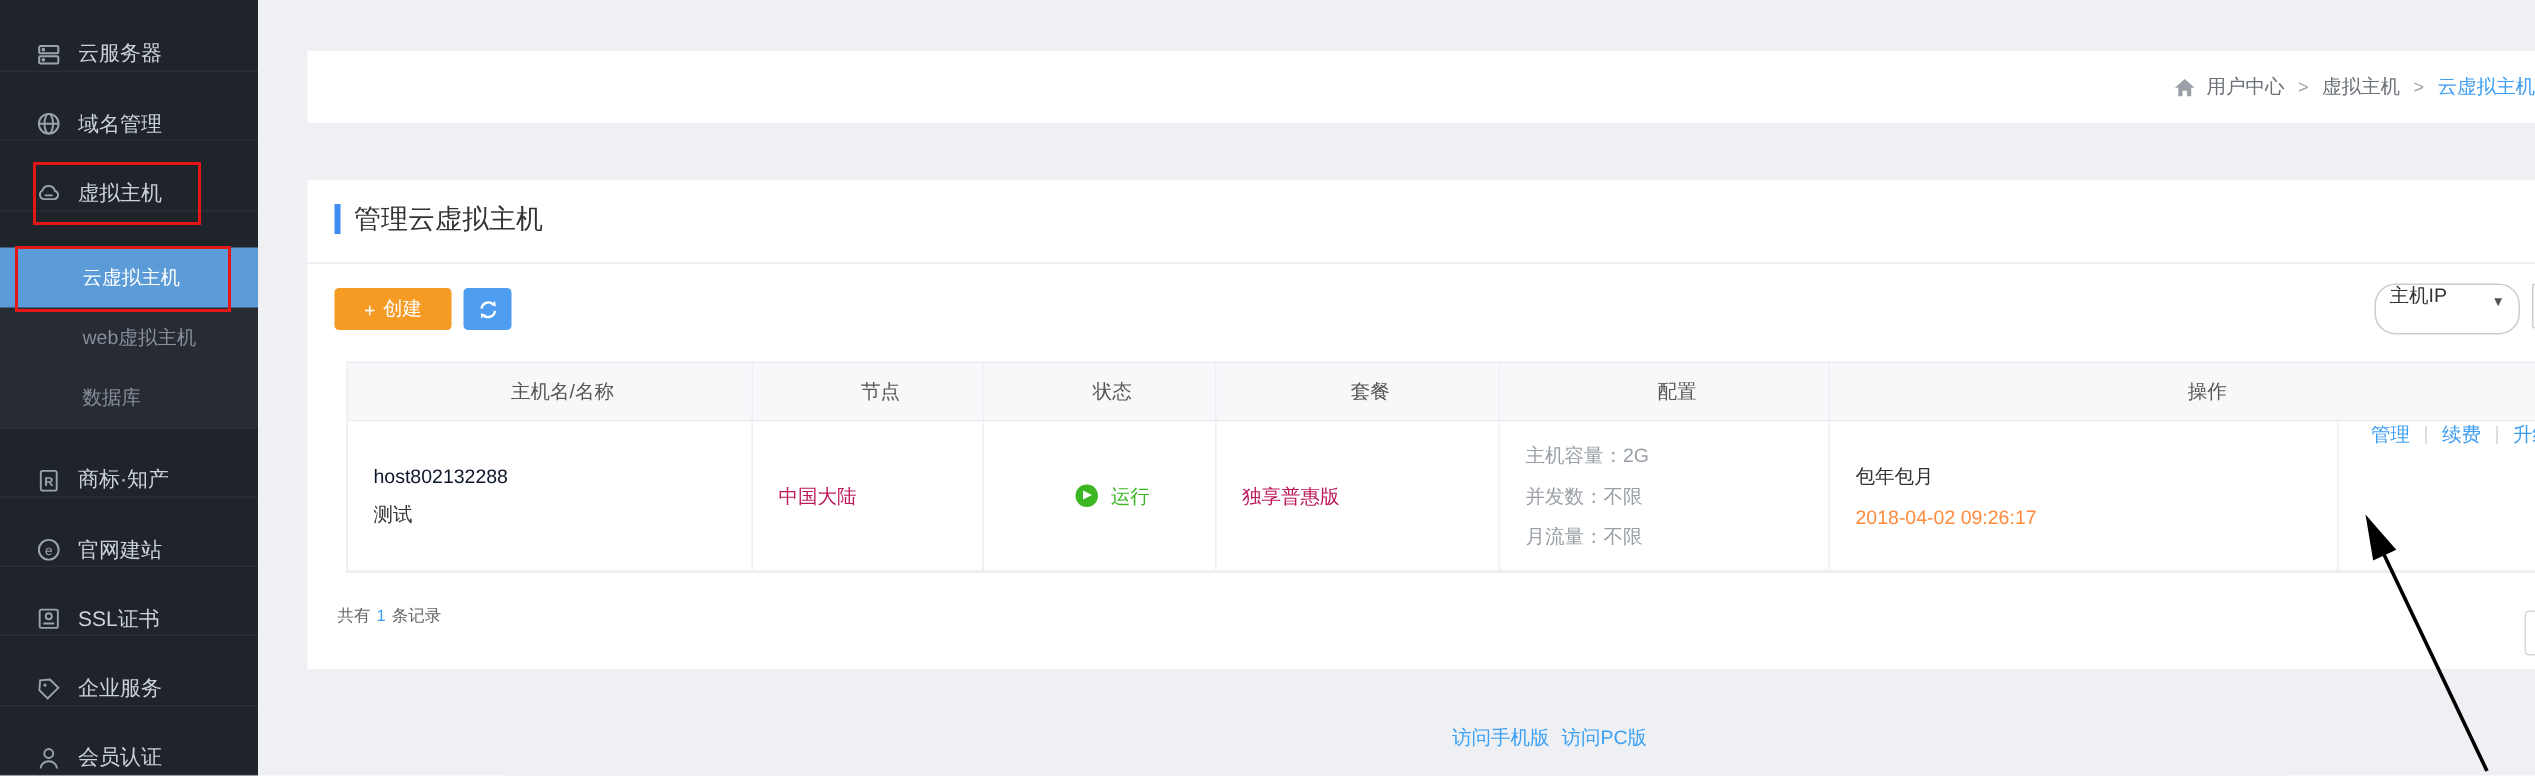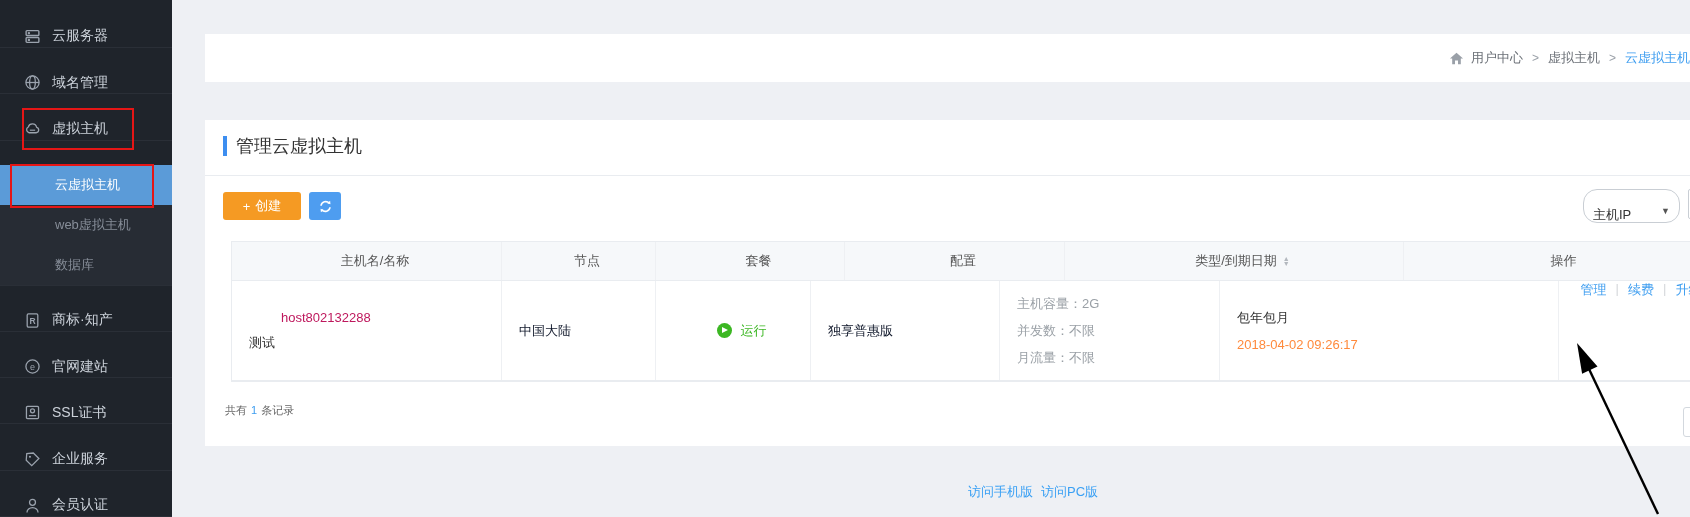--- a/index.html
+++ b/index.html
@@ -31,38 +31,38 @@
   .title-wrap{position:absolute;left:18px;top:14px;display:flex;align-items:center;}
   .title-bar{width:4px;height:20px;background:#3d8ef0;margin-right:9px;}
   .page-title{font-size:18px;color:#333;}
   .title-divider{position:absolute;left:0;right:0;top:55px;height:1px;background:#e9ecf0;}
 
   .btn-create{position:absolute;left:18px;top:72px;width:78px;height:28px;background:#f59a23;border:none;border-radius:3px;
               color:#fff;font-size:13px;display:flex;align-items:center;justify-content:center;gap:5px;cursor:pointer;}
   .btn-refresh{position:absolute;left:104px;top:72px;width:32px;height:28px;background:#4e9df0;border:none;border-radius:3px;
                display:flex;align-items:center;justify-content:center;cursor:pointer;color:#fff;}
   .dropdown{position:absolute;left:1378px;top:69px;width:97px;height:30px;background:#fff;border:1px solid #c9ced4;border-radius:14px;
-            box-sizing:border-box;display:flex;align-items:flex-start;padding:16px 9px;cursor:pointer;}
+            box-sizing:border-box;display:flex;align-items:flex-end;padding:16px 9px;cursor:pointer;}
   .dropdown .lbl{font-size:13px;color:#333;flex:1;}
   .dropdown .caret{font-size:9px;color:#555;}
   .search-sliver{position:absolute;left:1483px;top:69px;width:40px;height:30px;background:#fff;border:1px solid #c9ced4;border-radius:2px;box-sizing:border-box;}
 
   
   .tbl{position:absolute;left:26px;top:121px;width:1476px;border:1px solid #e9ecf0;box-sizing:border-box;font-size:13px;}
   .tr{display:flex;}
   .tr.head{background:#f6f8fa;height:38px;border-bottom:1px solid #e9ecf0;}
   .tr.body{background:#fff;height:99px;border-bottom:1px solid #e9ecf0;}
   .td{box-sizing:border-box;border-right:1px solid #eef0f3;padding-left:17px;display:flex;flex-direction:column;justify-content:center;}
   .td:last-child{border-right:none;}
   .c1{width:270px;} .c2{width:154px;} .c3{width:155px;} .c4{width:189px;} .c5{width:220px;} .c6{width:339px;} .c7{flex:1;}
   .th{color:#555;flex-direction:row !important;align-items:center;}
   .sort{display:inline-flex;flex-direction:column;margin-left:6px;line-height:5px;color:#b3b8be;font-size:7px;}
-  .host-link{color:#be185d;text-decoration:none;margin-bottom:9px;cursor:pointer;margin-left:32px;}
+  .host-link{color:#0f172a;text-decoration:none;margin-bottom:9px;cursor:pointer;}
   .host-alias{color:#333;}
-  .node-txt,.plan-txt{color:#0f172a;}
+  .node-txt,.plan-txt{color:#be185d;}
   .status-wrap{flex-direction:row !important;align-items:center;gap:9px;}
   .status-dot{width:15px;height:15px;border-radius:50%;background:#3cb723;position:relative;}
   .status-dot::after{content:"";position:absolute;left:5.5px;top:4px;border-left:6px solid #fff;border-top:3.5px solid transparent;border-bottom:3.5px solid transparent;}
   .status-txt{color:#3cb723;}
   .cfg{color:#9aa0a6;line-height:27px;}
   .bill{color:#333;margin-bottom:10px;}
   .expire{color:#ff8a3c;}
   .act-link{color:#3d9df0;text-decoration:none;cursor:pointer;}
   .act-sep{color:#d4d7da;margin:0 9px;}
   .actions{flex-direction:row !important;}
@@ -236,29 +236,23 @@
     <div class="dropdown">
       <span class="lbl">主机IP</span>
       <span class="caret">▼</span>
     </div>
     <div class="search-sliver"></div>
 
     <div class="tbl">
       <div class="tr head">
         <div class="td th c1">主机名/名称</div>
         <div class="td th c2">节点</div>
+        <div class="td th c3">状态</div>
         <div class="td th c4">套餐</div>
         <div class="td th c5">配置</div>
-        <div class="td th c6">
-          <span>类型/到期日期</span>
-          <span class="sort">
-              <span>▲</span>
-              <span>▼</span>
-            </span>
-        </div>
         <div class="td th c7">操作</div>
       </div>
 
       <div class="tr body">
         <div class="td c1">
           <a class="host-link">host802132288</a>
           <span class="host-alias">测试</span>
         </div>
         <div class="td c2">
           <span class="node-txt">中国大陆</span>

